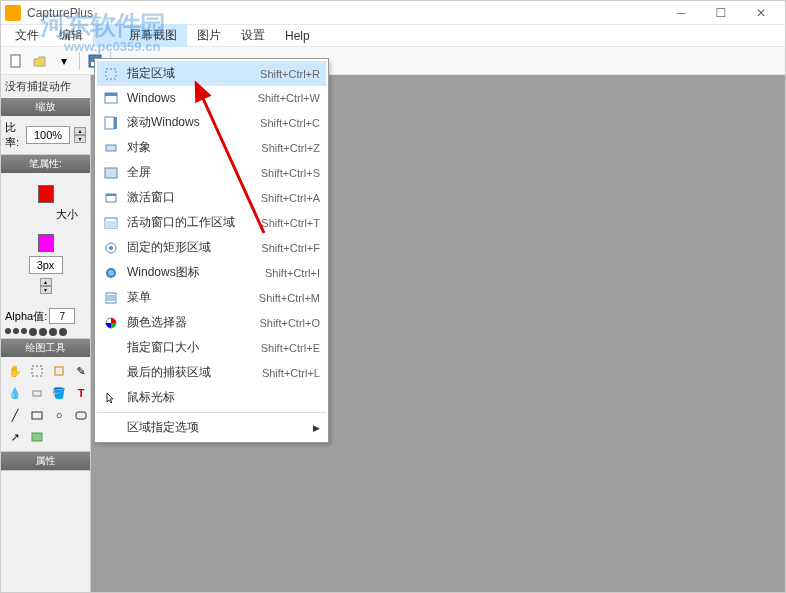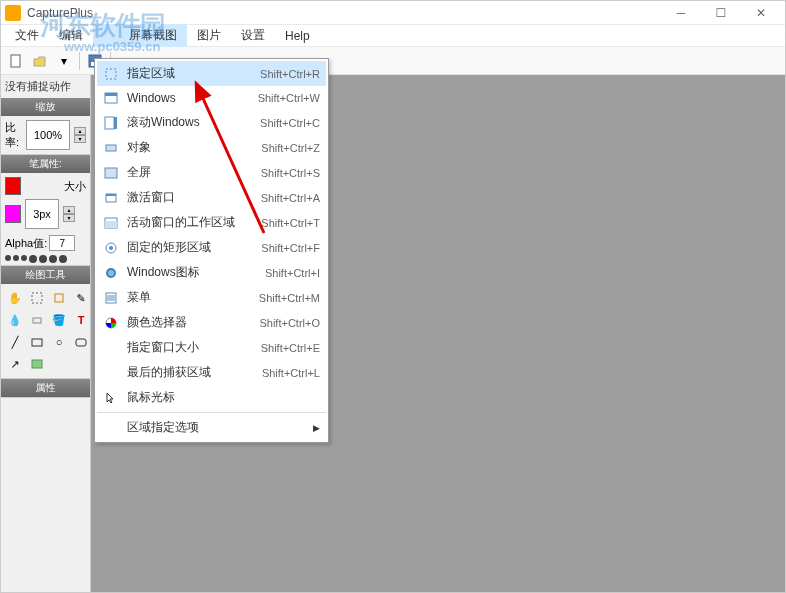--- a/index.html
+++ b/index.html
@@ -19,25 +19,25 @@
     
     .toolbar { height: 28px; background: #f9f9f9; display: flex; align-items: center; padding: 0 4px; gap: 2px; border-bottom: 1px solid #e0e0e0; }
     .toolbar .tb-btn { width: 22px; height: 22px; display: flex; align-items: center; justify-content: center; cursor: pointer; border-radius: 2px; }
     .toolbar .tb-sep { width: 1px; height: 18px; background: #ccc; margin: 0 2px; }
     
     .content { flex: 1; display: flex; overflow: hidden; }
     
     .left-panel { width: 90px; background: #f0f0f0; border-right: 1px solid #ccc; display: flex; flex-direction: column; font-size: 11px; }
     .panel-section { border-bottom: 1px solid #ccc; }
     .panel-header { background: linear-gradient(#888, #666); color: #fff; text-align: center; padding: 2px 0; font-size: 10px; }
-    .panel-body { padding: 4px; display: flex; align-items: center; gap: 4px; flex-wrap: wrap; }
+    .panel-body { padding: 12px; display: flex; align-items: center; gap: 4px; flex-wrap: wrap; flex-direction: column; }
     
     .status-text { padding: 4px; color: #333; }
     .ratio-row { display: flex; align-items: center; gap: 4px; padding: 4px; }
-    .ratio-input { width: 44px; height: 30px; border: 1px solid #999; background: #fff; font-size: 11px; text-align: center; }
+    .ratio-input { width: 44px; height: 18px; border: 1px solid #999; background: #fff; font-size: 11px; text-align: center; }
     .spin { display: inline-flex; flex-direction: column; }
     .spin-btn { width: 12px; height: 8px; background: #ddd; border: 1px solid #999; font-size: 6px; text-align: center; line-height: 6px; cursor: pointer; }
     
     .pen-colors { display: flex; gap: 1px; }
     .color-sw { width: 16px; height: 18px; border: 1px solid #666; }
     .color-sw.red { background: #e00; }
     .color-sw.magenta { background: #f0f; }
     .size-label { margin-left: auto; }
     .alpha-row { display: flex; align-items: center; gap: 2px; padding: 2px 4px; }
     .alpha-input { width: 26px; height: 16px; border: 1px solid #999; font-size: 10px; text-align: center; }

